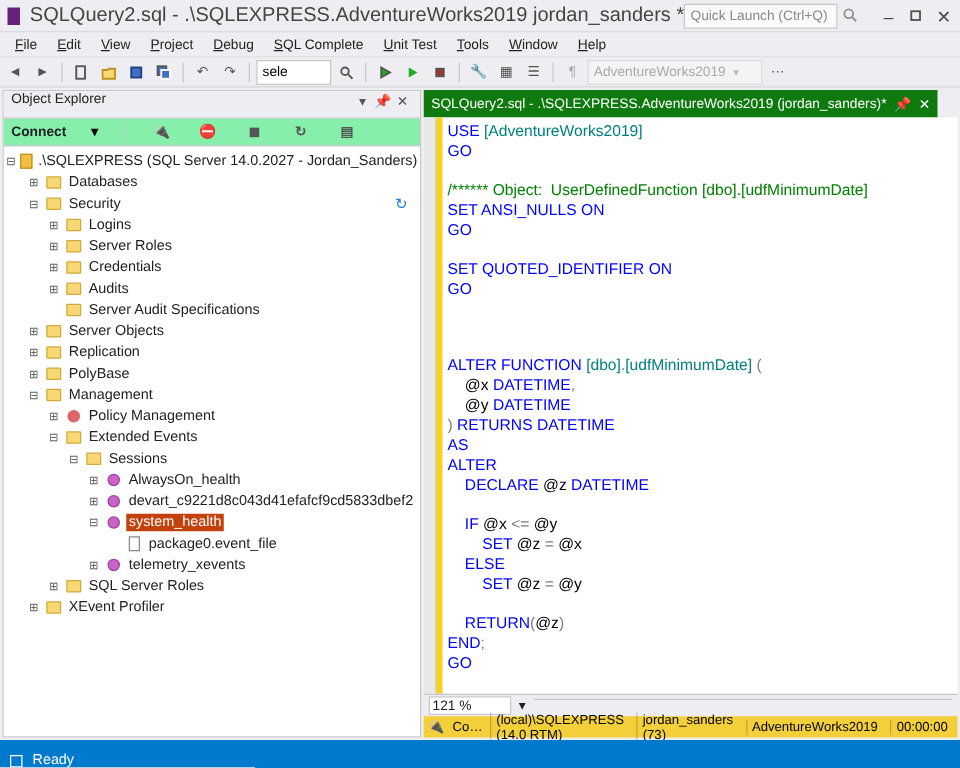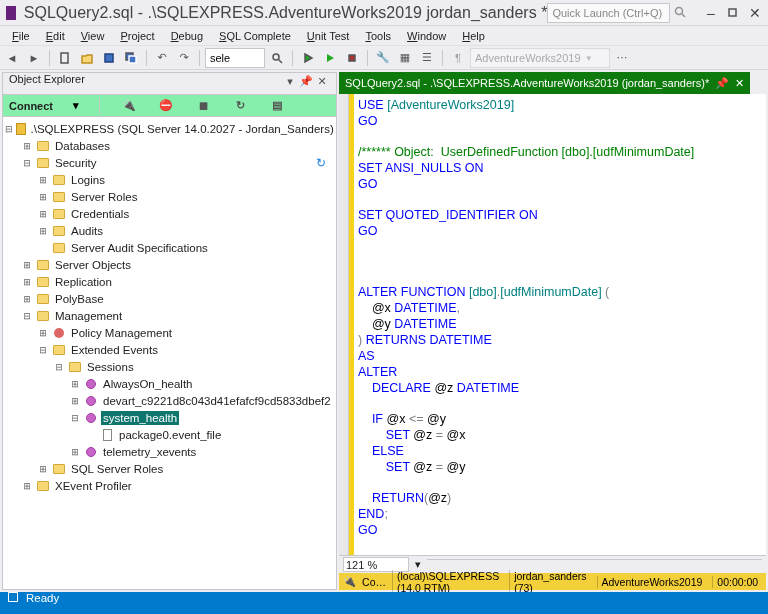--- a/index.html
+++ b/index.html
@@ -37,42 +37,42 @@
   .tnode { display:flex; align-items:center; height:17px; white-space:nowrap; }
   .tnode .exp { width:12px; height:12px; font-size:9px; color:#646464; display:flex; align-items:center; justify-content:center; cursor:default; }
   .tnode .exp.none { visibility:hidden; }
   .tnode .icon { width:14px; height:14px; margin:0 3px; display:flex; align-items:center; justify-content:center; font-size:10px; }
   .folder { background:#f8d775; border:1px solid #d4a93a; width:12px; height:10px; border-radius:1px; }
   .serv { background:#f0c040; width:10px; height:12px; border:1px solid #c09020; }
   .evt { background:#c864c8; width:10px; height:10px; border-radius:50%; border:1px solid #a040a0; }
   .doc { background:#fff; width:9px; height:12px; border:1px solid #888; }
   .pol { background:#d66; width:10px; height:10px; border-radius:50%; }
   .tnode .lbl { padding:1px 2px; }
-  .tnode .lbl.sel { background:#0f766e; color:#fff; }
+  .tnode .lbl.sel { background:#c2410c; color:#fff; }
   .tnode .refr { color:#2080e0; font-size:12px; margin-left:auto; padding-right:8px; }
   
   .editor { flex:1; display:flex; flex-direction:column; margin:2px 2px 2px 0; min-width:0; }
   .tabs { height:22px; display:flex; align-items:flex-end; background:#eeeef2; }
   .tab { height:22px; background:#0e7a0d; color:#fff; display:flex; align-items:center; padding:0 6px; font-size:11px; gap:6px; }
   .tab .closex { cursor:default; }
   .ed-surface { flex:1; background:#fff; display:flex; min-height:0; }
   .gutter { width:10px; background:#e8e8e8; border-right:1px solid #ccc; }
   .modbar { width:5px; background:#f5d21c; }
   .code { flex:1; font-family:Consolas,monospace; font-size:12.5px; line-height:15px; padding:3px 4px; white-space:pre; overflow:hidden; color:#000; }
   .code .kw-blue   { color:#0000ff; }
   .code .kw-teal   { color:#008080; }
   .code .kw-green  { color:#008000; }
   .code .kw-grey   { color:#808080; }
   .code .ident     { color:#000; }
   .ed-bottom { height:18px; background:#eeeef2; border-top:1px solid #c8c8cc; display:flex; align-items:center; gap:6px; padding:0 4px; font-size:11px; color:#222; }
   .ed-bottom .zoom { width:66px; border:1px solid #c8c8cc; height:15px; background:#fff; display:flex; align-items:center; padding:0 2px; }
   .status-conn { height:17px; background:#f3cf3a; display:flex; align-items:center; font-size:10.5px; padding:0 4px; gap:6px; color:#000; }
   .status-conn .chip { padding:0 4px; border-left:1px solid rgba(0,0,0,.2); }
   
-  .footer { height:22px; background:#007acc; color:#fff; display:flex; align-items:flex-start; padding:0 8px; font-size:11.5px; }
+  .footer { height:22px; background:#007acc; color:#fff; display:flex; align-items:flex-end; padding:0 8px; font-size:11.5px; }
   .footer .sq { width:10px; height:10px; border:1px solid #fff; margin-right:8px; }
   
   svg { width:12px; height:12px; stroke:#555; fill:none; stroke-width:1.5; }
 </style>
 </head>
 <body>
 
 <div class="titlebar">
   <div class="vs-icon"></div>
   <div class="title">SQLQuery2.sql - .\SQLEXPRESS.AdventureWorks2019 jordan_sanders *</div>

